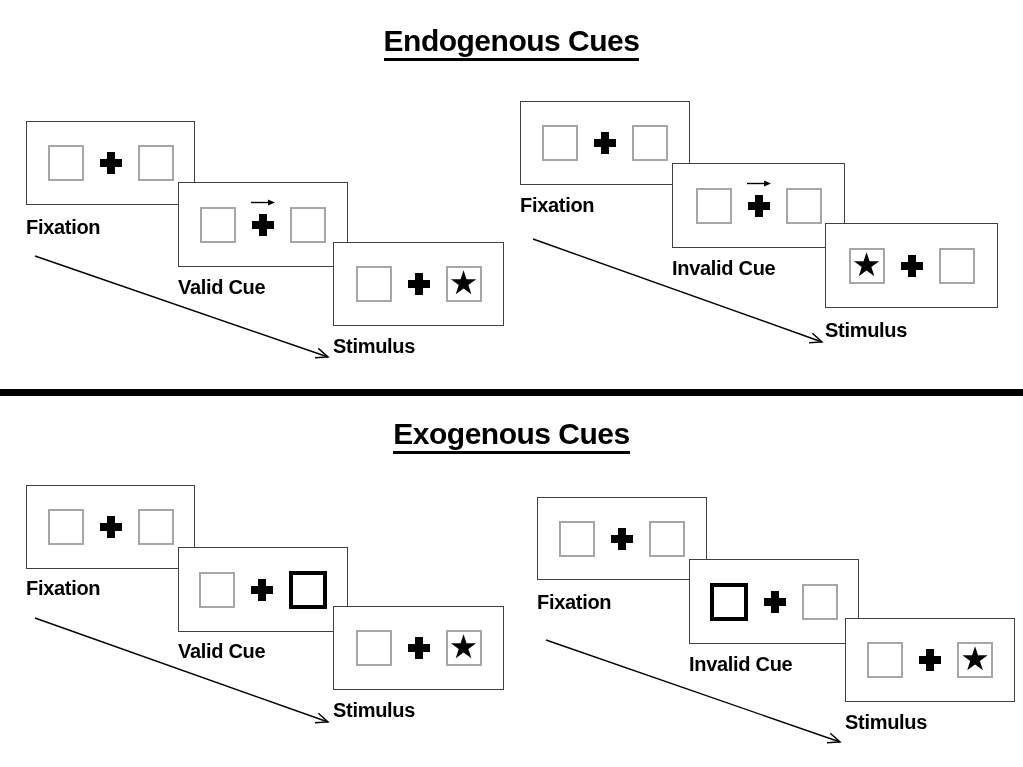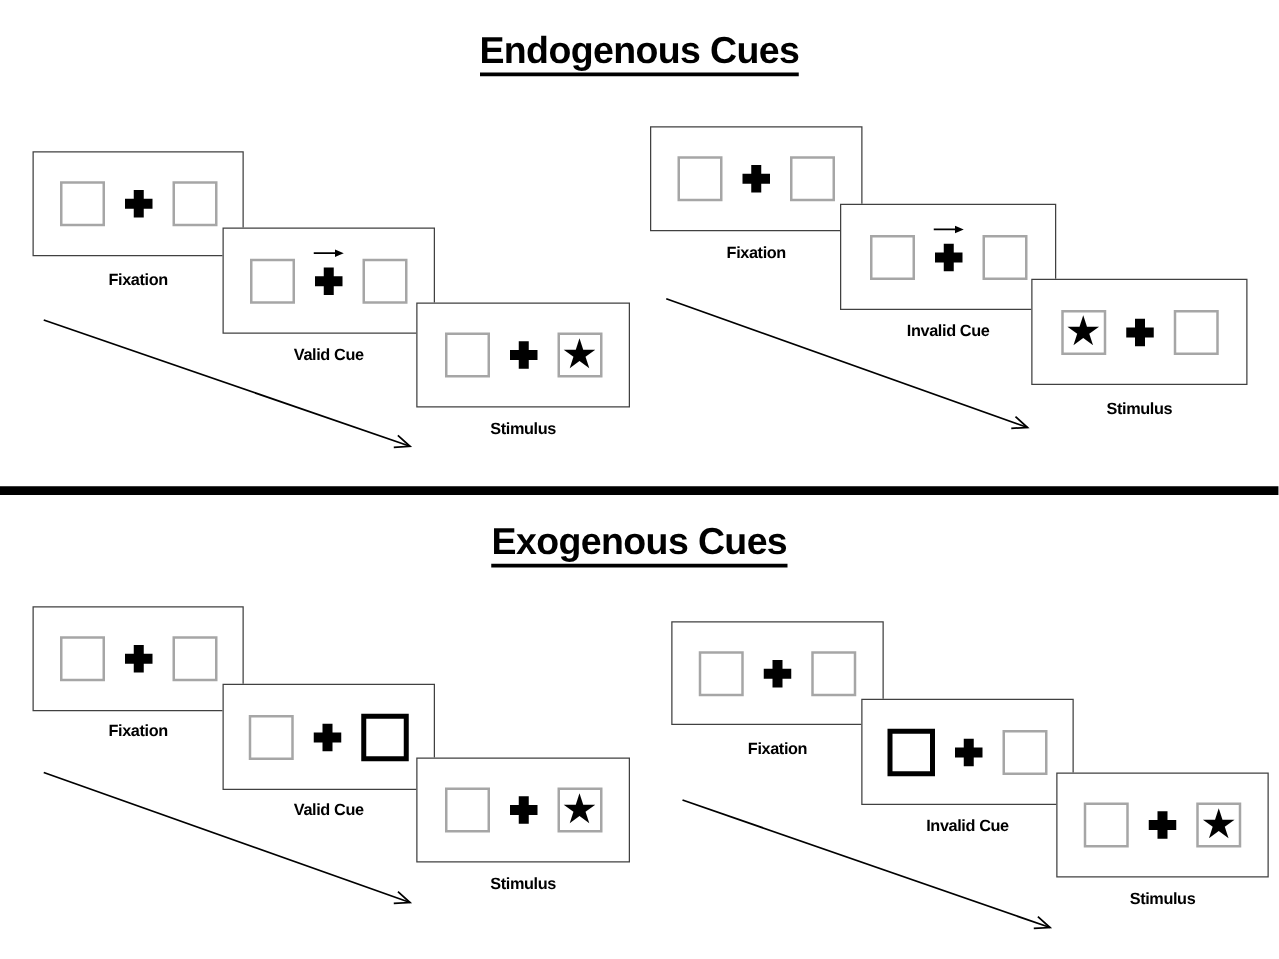--- a/index.html
+++ b/index.html
@@ -85,22 +85,22 @@
     left: 7px; top: 0; width: 8px; height: 22px; background: #000;
   }
   .cue-arrow {
     position: absolute;
     left: 50%;
     transform: translateX(-50%);
     top: -16px;
   }
   .plabel {
     position: absolute;
-    text-align: center;
-    font-size: 13px;
+    text-align: left;
+    font-size: 20px;
     font-weight: bold;
     letter-spacing: -0.3px;
     z-index: 1;
     white-space: nowrap;
   }
 
   
   .tl-p1 { left: 26px;  top: 121px; width: 169px; height: 84px; }
   .tl-l1 { left: 26px;  top: 216px; width: 169px; }
   .tl-p2 { left: 178px; top: 182px; width: 170px; height: 85px; }

